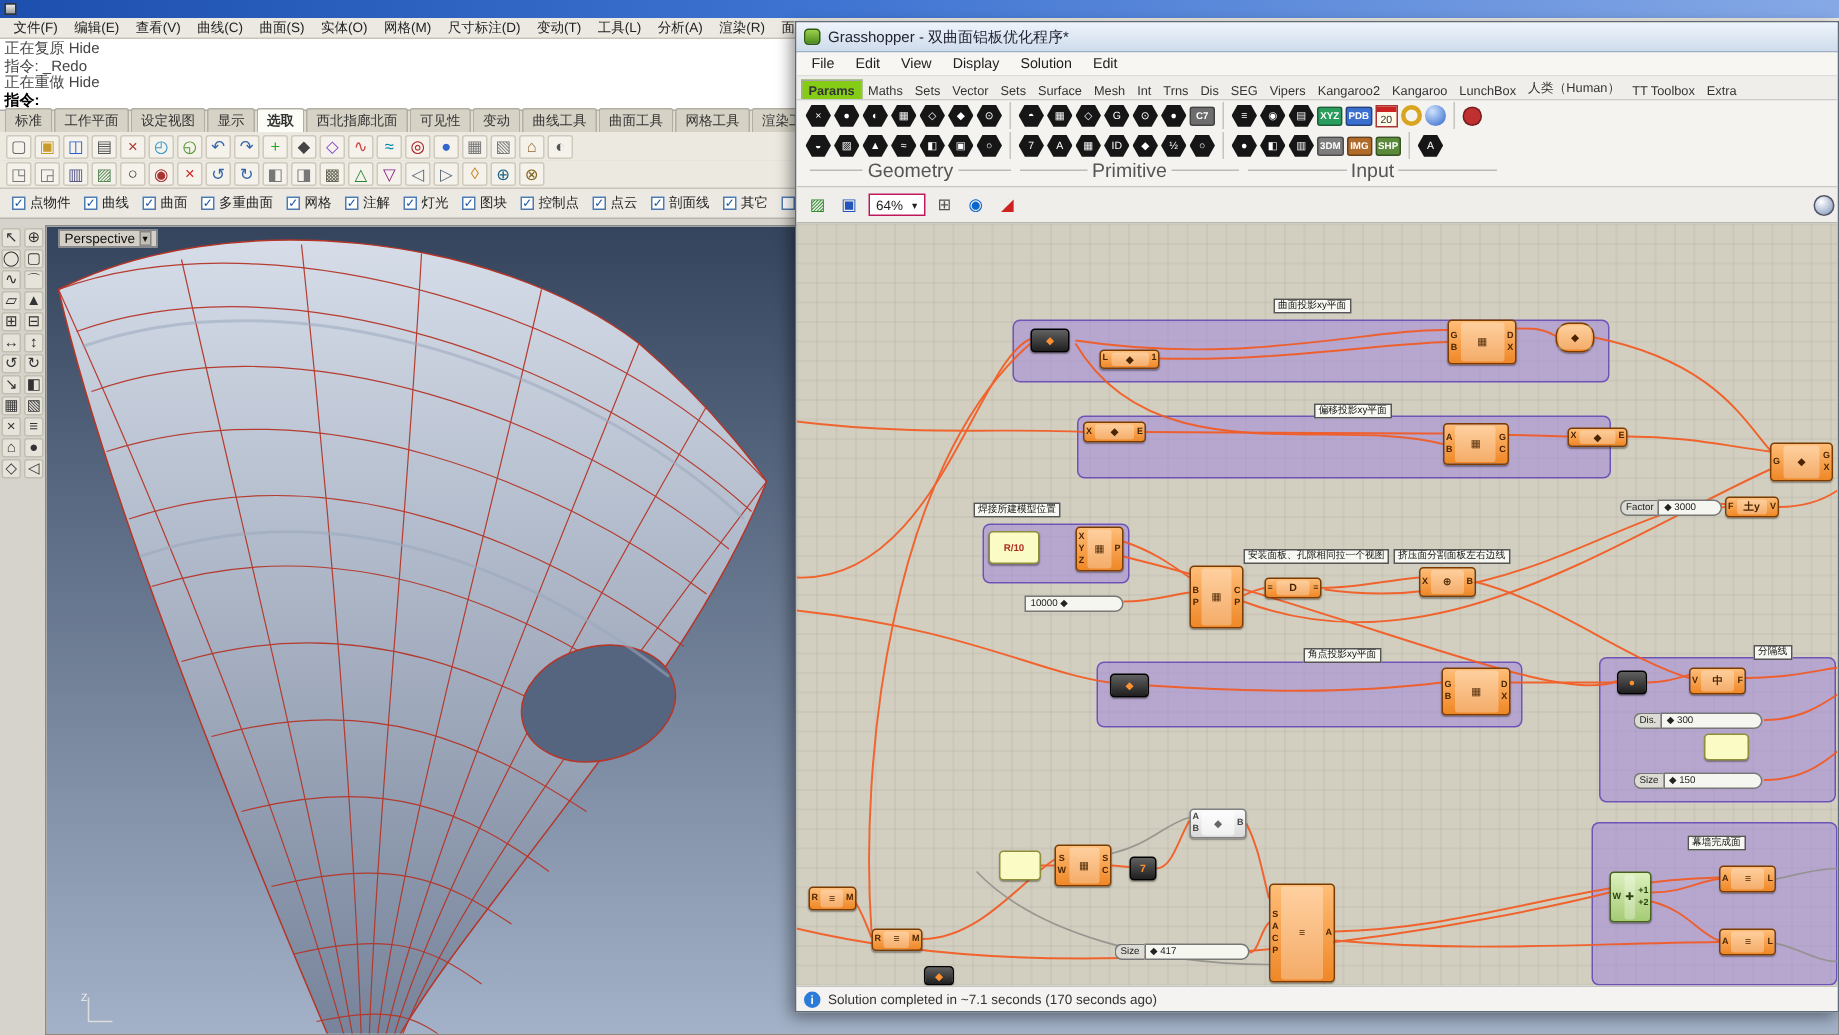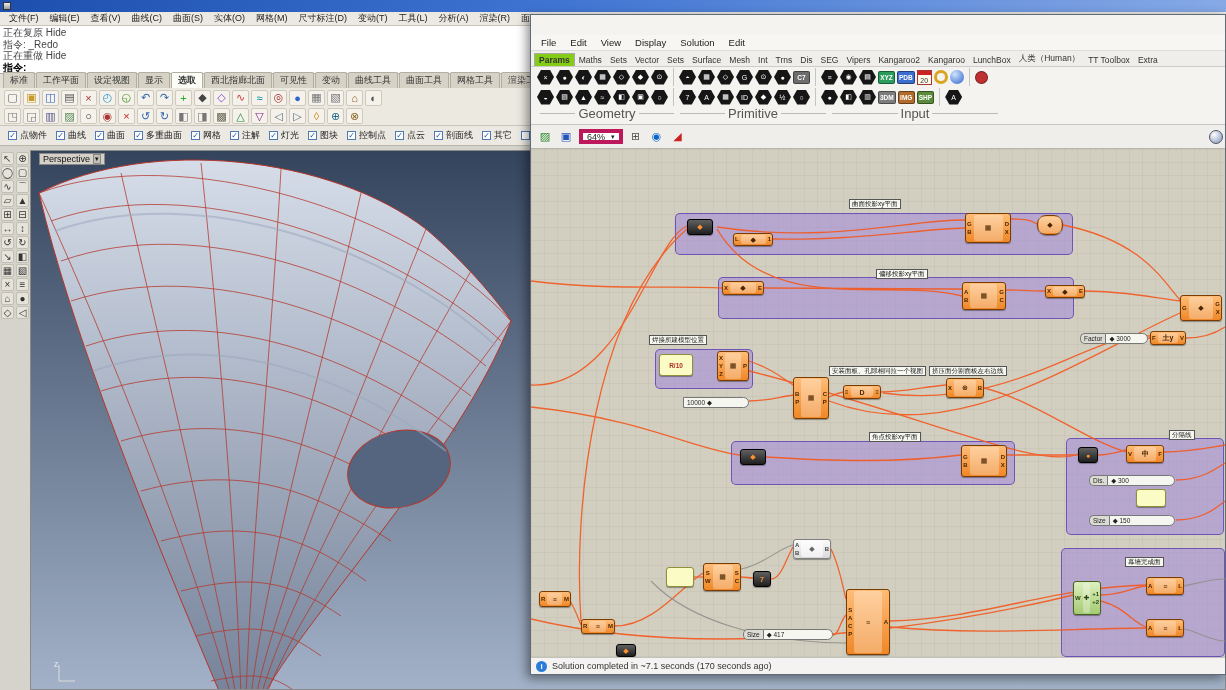--- a/index.html
+++ b/index.html
@@ -69,21 +69,21 @@
     display:flex; align-items:center; justify-content:center; padding:0 1px; border:1px solid rgba(0,0,0,.4);}
   .ic-cal { width:15px; height:15px; background:#fffbe8; border:1px solid #a33;
     color:#333; font-size:7px; display:flex; align-items:flex-end; justify-content:center;
     background-image:linear-gradient(#c22 4px,transparent 4px); }
   .ic-ring { width:14px; height:14px; border-radius:50%; border:3px solid #d9a520; }
   .ic-sph { width:14px; height:14px; border-radius:50%; background:radial-gradient(circle at 35% 30%,#cfe4ff,#2a62c8); }
   .ic-dot { width:13px; height:13px; border-radius:50%; border:1px solid rgba(0,0,0,.4);}
   .ic-sep { width:1px; height:18px; background:#c6c4be; margin:0 3px; }
   #gh-cbar { position:absolute; left:0; top:110px; width:100%; height:24px; background:#efeeea;
     border-bottom:1px solid #b7b5ae; display:flex; align-items:center; gap:5px; padding-left:6px; font-size:11px; color:#333;}
-  #gh-zoom { border:4px solid #be185d; background:#fff; font-size:9px; padding:0 4px; height:15px; display:flex; align-items:center; gap:6px; color:#222;}
+  #gh-zoom { border:1px solid #be185d; background:#fff; font-size:9px; padding:0 4px; height:15px; display:flex; align-items:center; gap:6px; color:#222;}
   .cbicon { width:16px; height:16px; display:flex; align-items:center; justify-content:center; }
   #gh-sphere { margin-left:auto; margin-right:2px; width:14px; height:14px; border-radius:50%;
     background:radial-gradient(circle at 35% 30%,#ffffff,#7a90b8); border:1px solid #556;}
   #gh-canvas { position:absolute; left:0; top:134px; width:694px; height:508px; background:#d2cfc1; overflow:hidden;
     background-image:linear-gradient(rgba(0,0,0,.035) 1px,transparent 1px),linear-gradient(90deg,rgba(0,0,0,.035) 1px,transparent 1px);
     background-size:13px 13px; }
   #gh-status { position:absolute; left:0; top:642px; width:100%; height:17px; background:#f4f3f1; border-top:1px solid #c4c2bc;
     display:flex; align-items:center; gap:5px; padding-left:5px; font-size:9px; color:#333;}
   #gh-status .info-i { width:11px; height:11px; border-radius:50%; background:#2b7cd8; color:#fff; font-size:8px; font-weight:bold;
     display:flex; align-items:center; justify-content:center; }
@@ -358,20 +358,24 @@
     <div id="vp-axis">
       <svg width="26" height="26" viewBox="0 0 26 26" style="display:block">
         <line x1="6" y1="22" x2="6" y2="6" stroke="#ddd" stroke-width="1"></line>
         <line x1="6" y1="22" x2="22" y2="22" stroke="#ddd" stroke-width="1"></line>
         <text x="1" y="8" fill="#eee" font-size="7">Z</text>
       </svg>
     </div>
   </div>
 
   <div id="gh">
+    <div id="gh-titlebar">
+      <span class="ghicon"></span>
+      <span>Grasshopper - 双曲面铝板优化程序*</span>
+    </div>
 
     <div id="gh-menubar">
 
     <span class="mi">File</span>
         <span class="mi">Edit</span>
         <span class="mi">View</span>
         <span class="mi">Display</span>
         <span class="mi">Solution</span>
         <span class="mi">Edit</span>
       </div>

